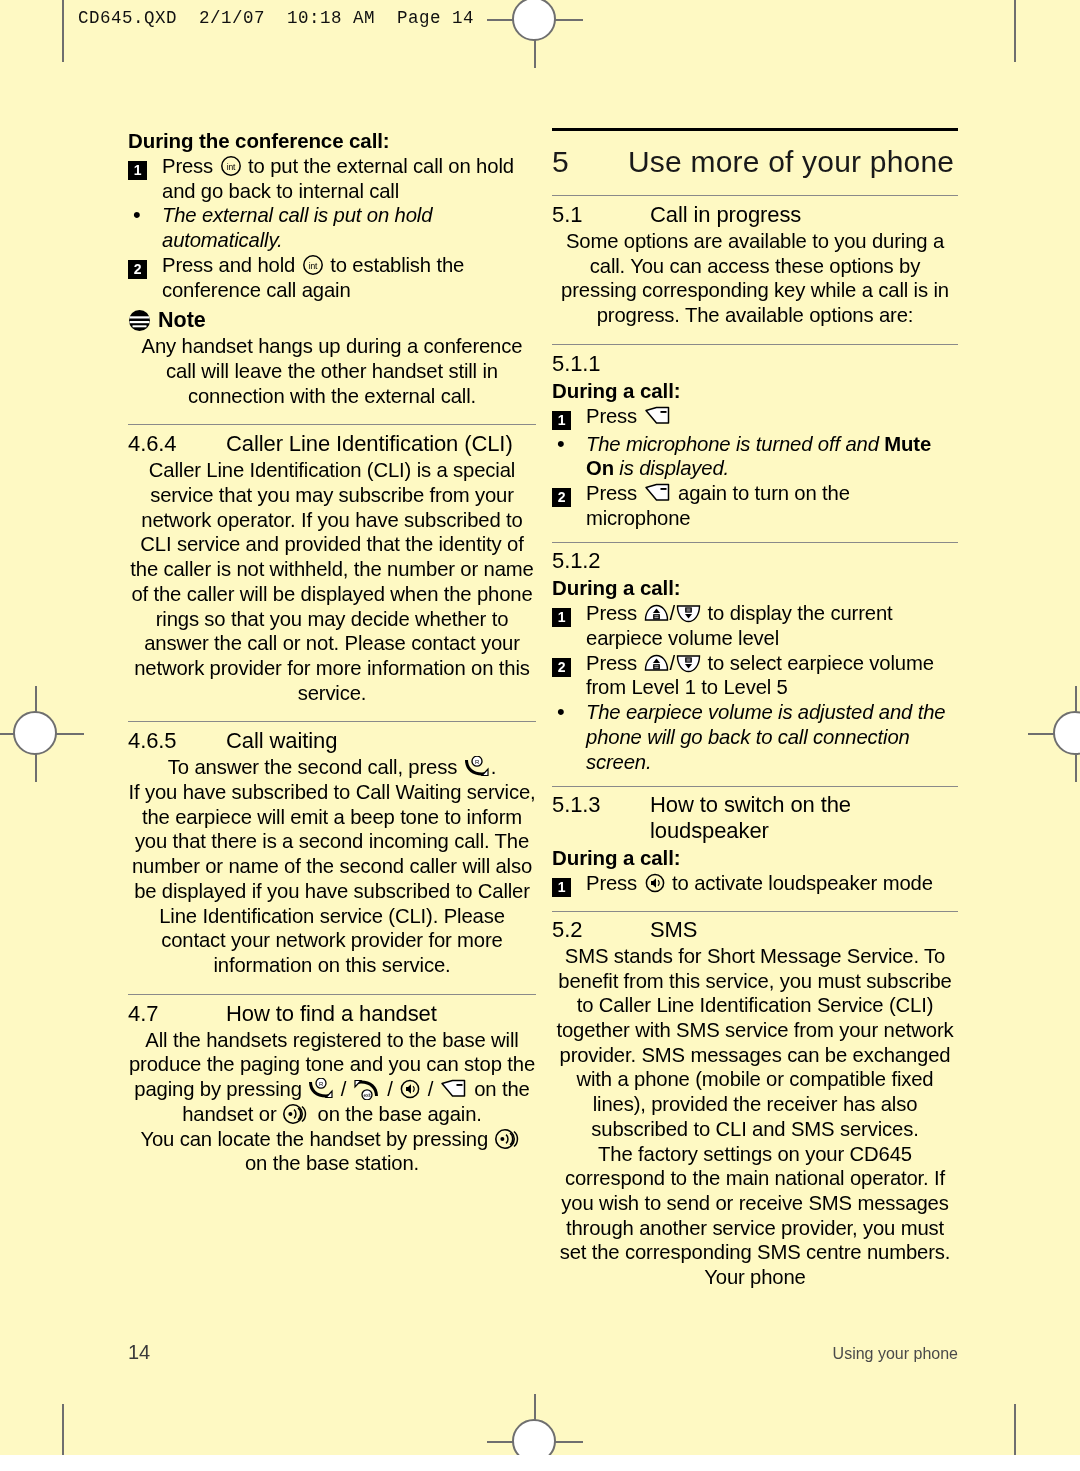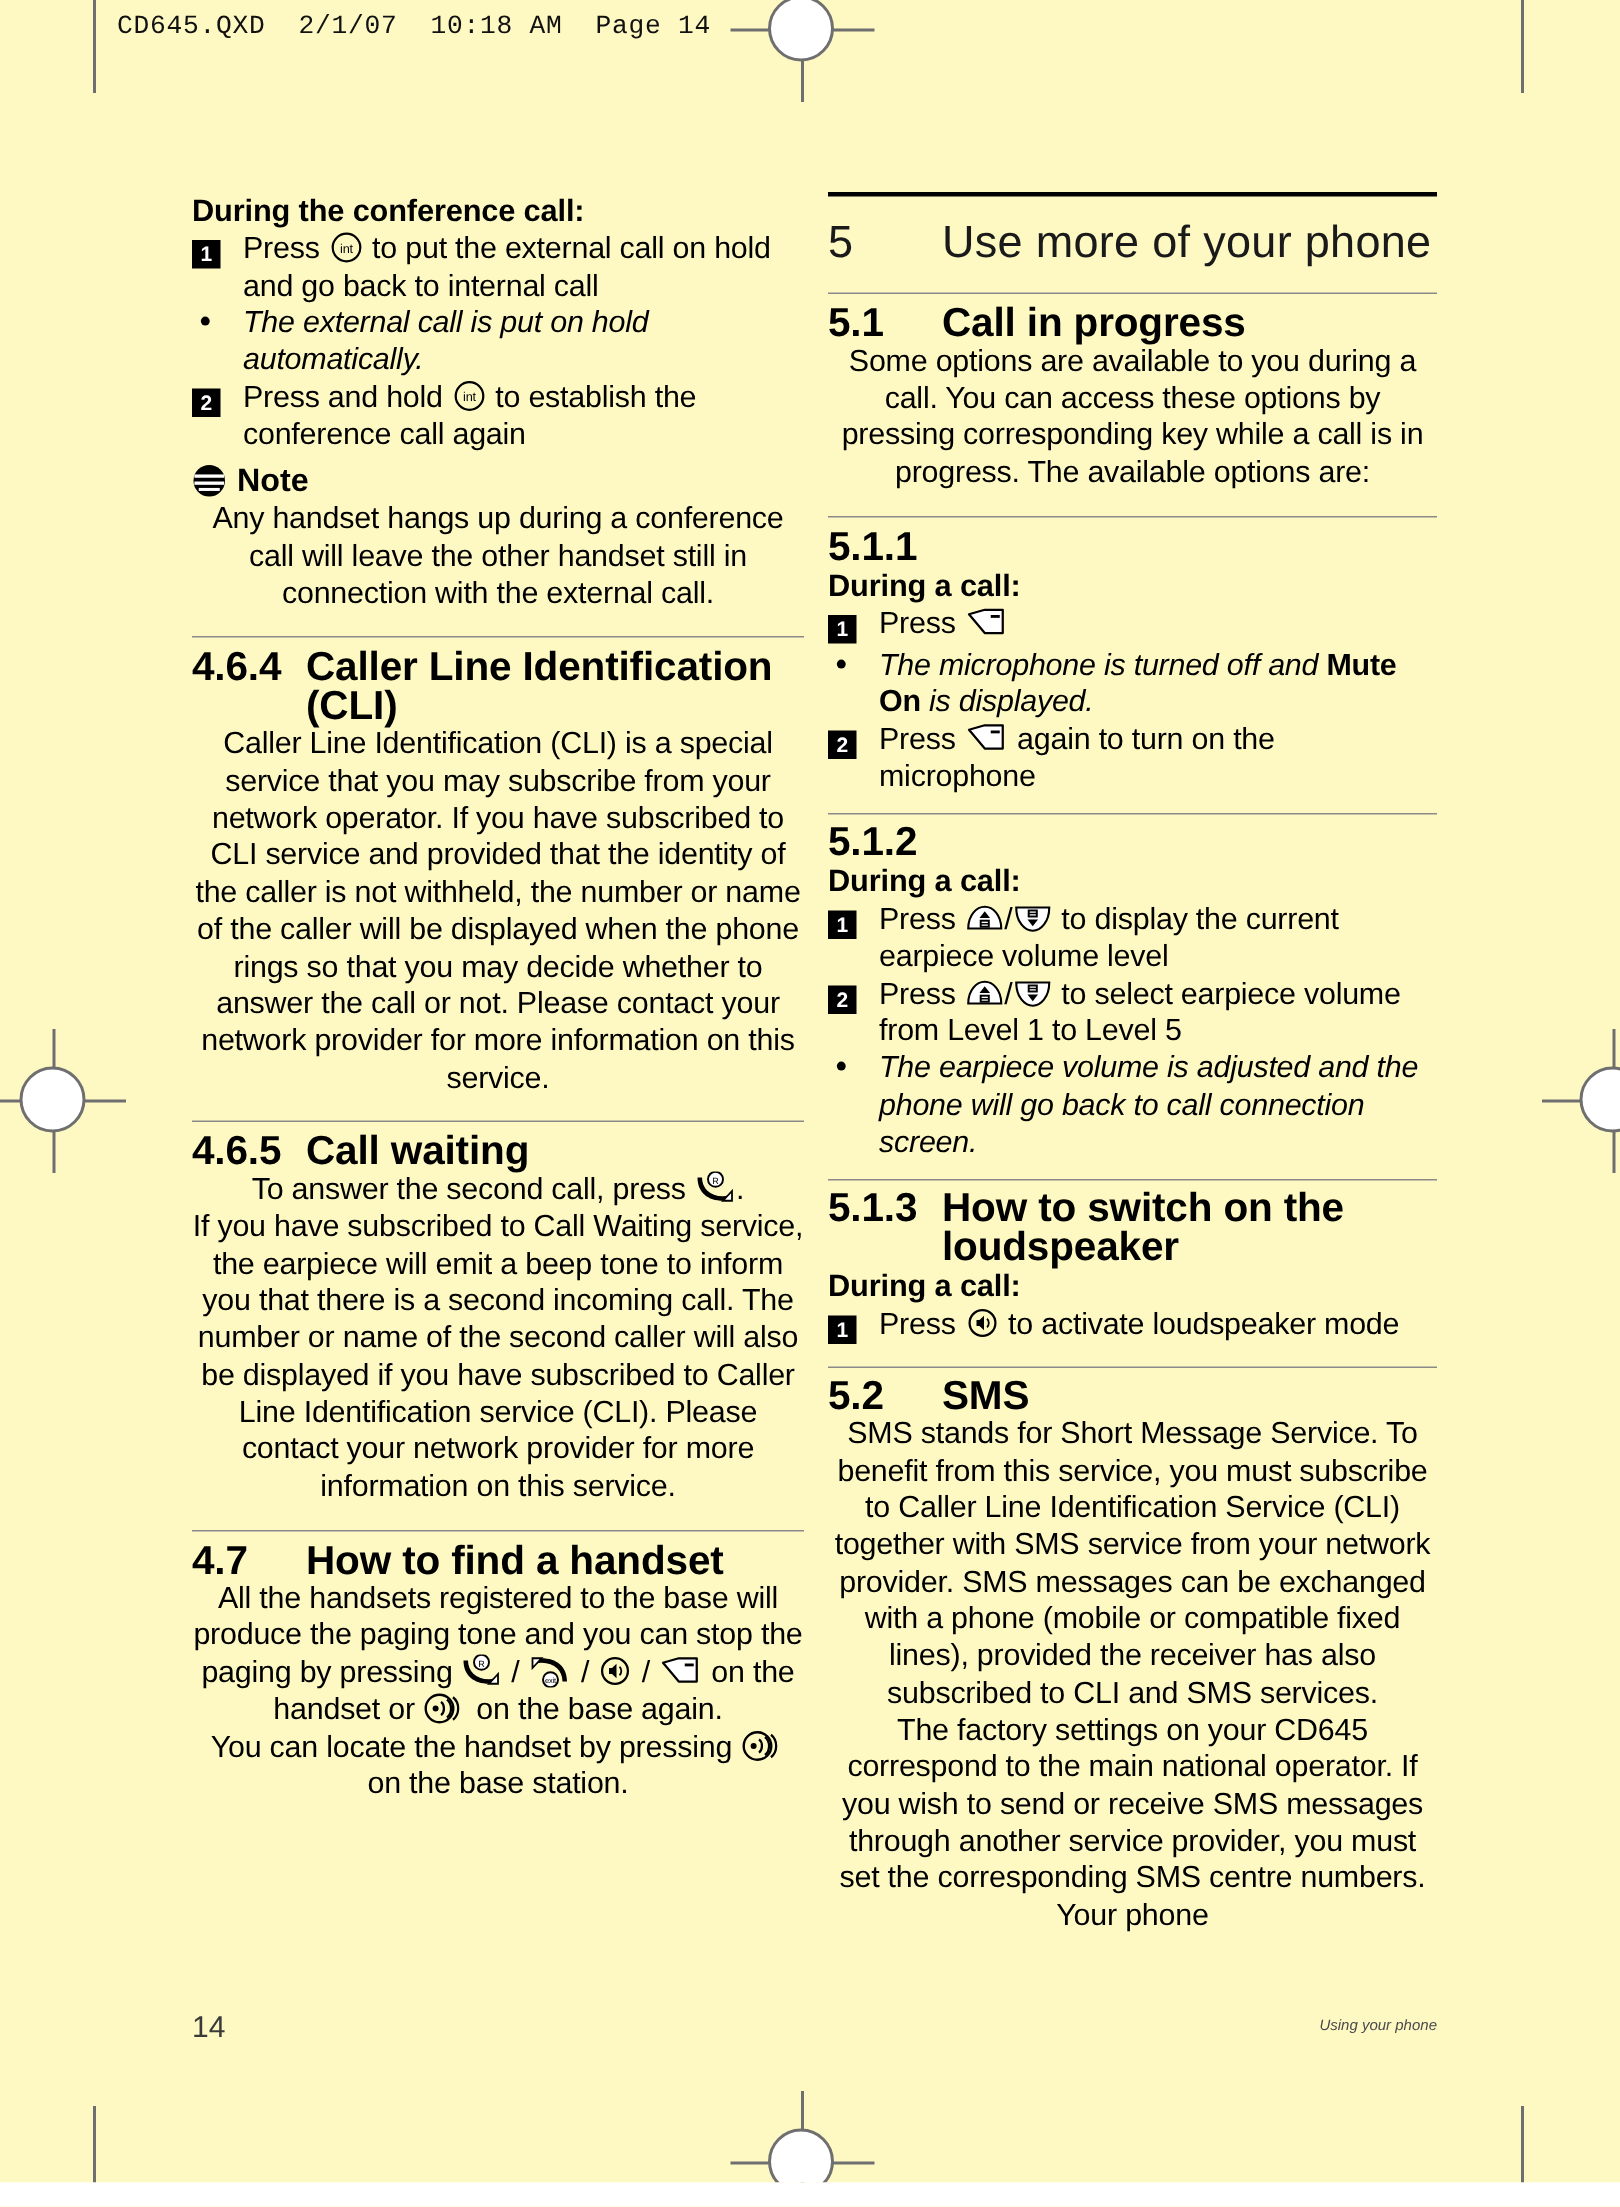--- a/index.html
+++ b/index.html
@@ -82,26 +82,27 @@
 
   
   .h-sub {
     font-weight: bold;
     font-size: 20.5px;
     line-height: 25px;
     margin: 0 0 1px 0;
     letter-spacing: -0.1px;
   }
   .h-num {
-    font-weight: bold;
-    font-size: 27px;
+    font-weight: normal;
+    font-size: 22px;
     line-height: 26px;
     margin: 0 0 1px 0;
     display: flex;
     letter-spacing: -0.1px;
+    gap: 22px;
   }
   .h-num .n { width: 76px; flex: none; }
   .h-num .t { flex: 1; }
 
   p.body {
     font-size: 20.3px;
     line-height: 24.7px;
     margin: 0;
     letter-spacing: -0.15px;
     text-align: center;
@@ -209,24 +210,23 @@
     left: 128px;
     top: 1341px;
     font-size: 20px;
     color: #3a3a3a;
     font-weight: 300;
   }
   .footer-sec {
     position: absolute;
     right: 122px;
     top: 1345px;
-    font-size: 10px;
+    font-size: 16px;
     color: #4a4a4a;
     font-weight: 300;
-    font-style: italic;
   }
 </style>
 </head>
 <body>
 
 <div id="page">
 
   <div class="reg-mark" style="left:487px; top:-28px;">
     <div class="v"></div>
       <div class="h"></div>

